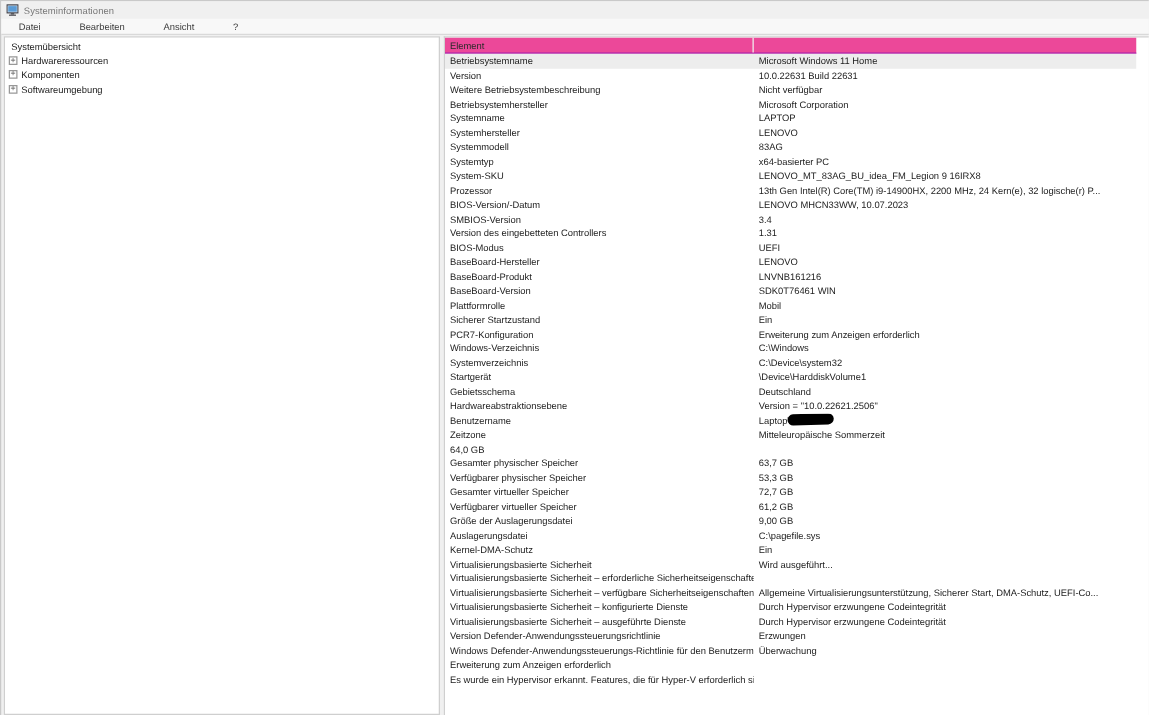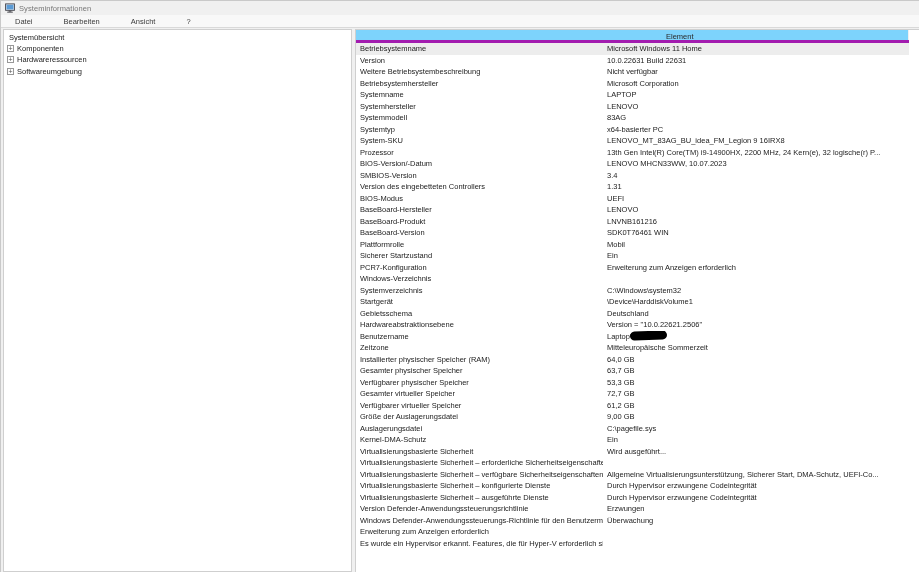--- a/index.html
+++ b/index.html
@@ -64,21 +64,21 @@
   }
   .expander {
     display:inline-block; width:7px; height:7px; margin-right:3px;
     border:1px solid #989898; background:#ffffff;
     font-size:7px; line-height:5px; text-align:center; color:#555;
   }
   .tree-label { font-size:7.5px; color:#1c1c1c; }
   
   .lv-header {
     display:flex; height:13px; width:553px;
-    border-bottom:3px solid #a21caf; background:#7dd3fc;justify-content:flex-end;
+    border-bottom:1px solid #a21caf; background:#ec4899;
   }
   .lv-header .hcol {
     font-size:7.5px; color:#2a2a2a; line-height:13px;
     padding-left:4px; white-space:nowrap; overflow:hidden;
   }
   .hcol.el { width:247px; border-right:1px solid #f0f0f0; }
   .hcol.wt { flex:1; }
   .table-body { width:553px; }
   .row { display:flex; height:11.5px; line-height:11.5px; cursor:default; }
   .row.selected { background:var(--sel-bg,#ededed); }
@@ -119,25 +119,25 @@
       <span class="menu-item">?</span>
     </div>
 
   <div class="content">
 
     <div class="tree-pane">
       <div class="tree-root">Systemübersicht</div>
       <div>
           <div class="tree-item">
             <span class="expander">+</span>
-            <span class="tree-label">Komponenten</span>
+            <span class="tree-label">Hardwareressourcen</span>
           </div>
           <div class="tree-item">
             <span class="expander">+</span>
-            <span class="tree-label">Hardwareressourcen</span>
+            <span class="tree-label">Komponenten</span>
           </div>
           <div class="tree-item">
             <span class="expander">+</span>
             <span class="tree-label">Softwareumgebung</span>
           </div>
         </div>
     </div>
 
     <div class="splitter"></div>
 
@@ -221,24 +221,25 @@
           <div class="row">
             <div class="cell el">Sicherer Startzustand</div>
             <div class="cell wt">Ein</div>
           </div>
           <div class="row">
             <div class="cell el">PCR7-Konfiguration</div>
             <div class="cell wt">Erweiterung zum Anzeigen erforderlich</div>
           </div>
           <div class="row">
             <div class="cell el">Windows-Verzeichnis</div>
+            <div class="cell wt">C:\Windows</div>
           </div>
           <div class="row">
             <div class="cell el">Systemverzeichnis</div>
-            <div class="cell wt">C:\Windows\system32</div>
+            <div class="cell wt">C:\Device\system32</div>
           </div>
           <div class="row">
             <div class="cell el">Startgerät</div>
             <div class="cell wt">\Device\HarddiskVolume1</div>
           </div>
           <div class="row">
             <div class="cell el">Gebietsschema</div>
             <div class="cell wt">Deutschland</div>
           </div>
           <div class="row">
@@ -247,21 +248,20 @@
           </div>
           <div class="row">
             <div class="cell el">Benutzername</div>
             <div class="cell wt">Laptop\<span class="redact"></span></div>
           </div>
           <div class="row">
             <div class="cell el">Zeitzone</div>
             <div class="cell wt">Mitteleuropäische Sommerzeit</div>
           </div>
           <div class="row">
-            <div class="cell el">Installierter physischer Speicher (RAM)</div>
             <div class="cell wt">64,0 GB</div>
           </div>
           <div class="row">
             <div class="cell el">Gesamter physischer Speicher</div>
             <div class="cell wt">63,7 GB</div>
           </div>
           <div class="row">
             <div class="cell el">Verfügbarer physischer Speicher</div>
             <div class="cell wt">53,3 GB</div>
           </div>

